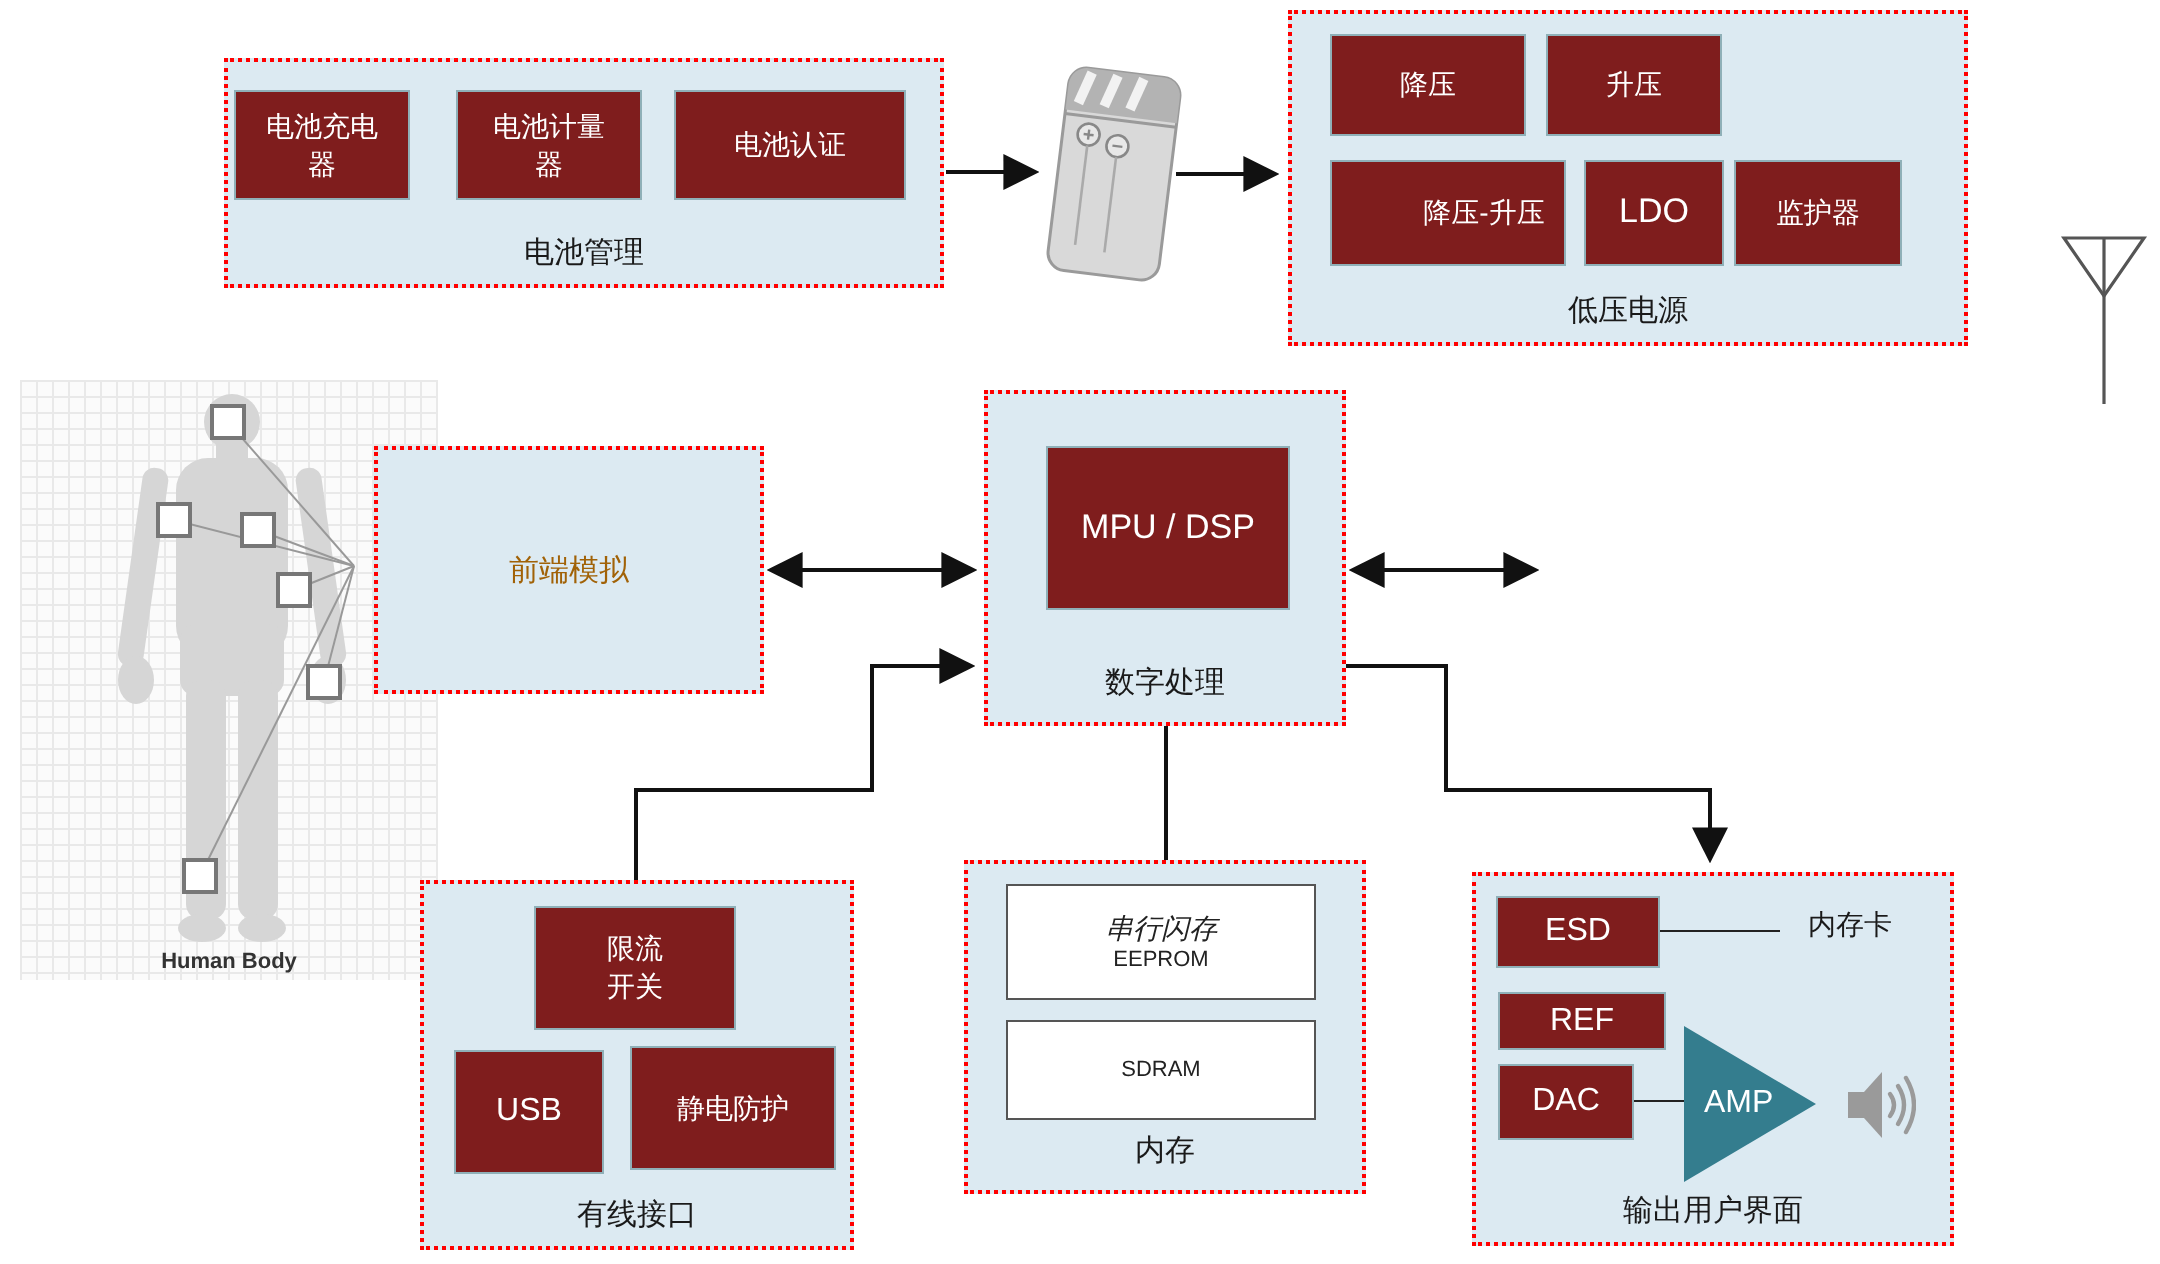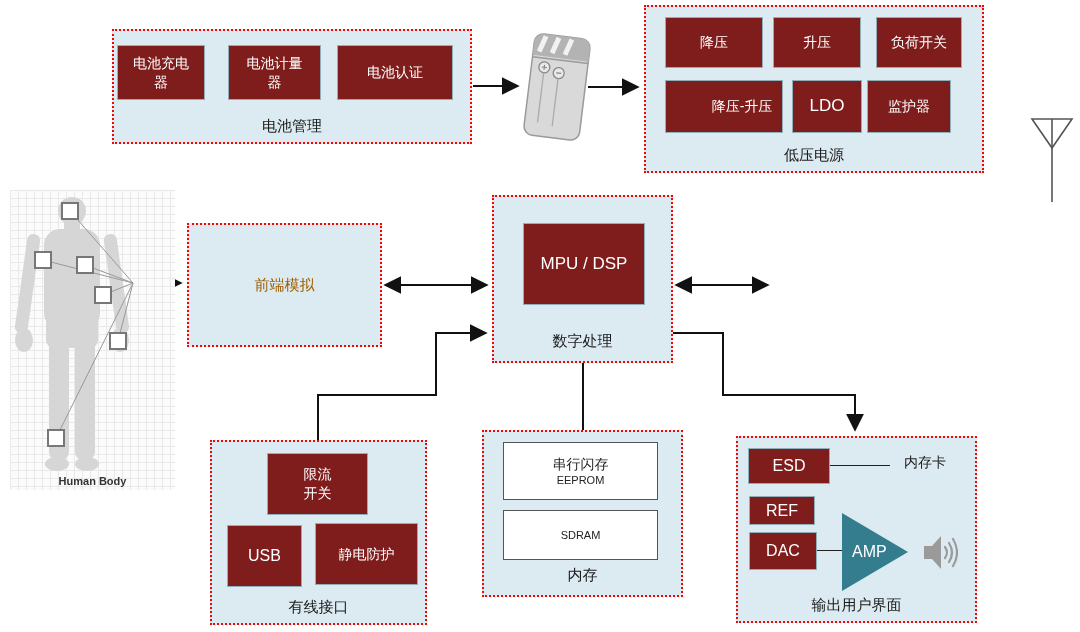--- a/index.html
+++ b/index.html
@@ -9,32 +9,32 @@
   .panel-label{position:absolute;left:0;right:0;bottom:6px;text-align:center;
                font-family:"Liberation Serif", serif;font-size:15px;color:#1a1a1a;margin-top:22px;}
   .chip{position:absolute;background:#7f1d1d;border:1px solid #8fb0b8;color:#ffffff;
         display:flex;align-items:center;justify-content:center;text-align:center;
         font-size:14px;line-height:1.35;white-space:pre-line;box-sizing:border-box;}
   .chip.lat{font-size:16px;}
   .chip.lg{font-size:17px;}
   .memchip{position:absolute;background:#ffffff;border:1.5px solid #555555;color:#222222;
            display:flex;flex-direction:column;align-items:center;justify-content:center;
            text-align:center;box-sizing:border-box;}
-  .memchip .cjk{font-family:"Liberation Serif", serif;font-size:14px;}
+  .memchip .cjk{font-family:"Liberation Serif", serif;font-size:14px;font-style:italic;}
   .memchip .lat{font-size:11px;}
   .center-label{display:flex;align-items:center;justify-content:center;
                 font-family:Liberation Mono, monospace;font-size:15px;color:#a16207;}
   .wire{position:absolute;border-top:1.5px solid #222222;}
   .floating-label{position:absolute;font-family:"Liberation Serif", serif;
                   font-size:14px;color:#1a1a1a;}
   .human{position:absolute;left:10px;top:190px;width:165px;height:300px;
          background-color:#fbfbfb;
          background-image:linear-gradient(#e9e9e9 1px, transparent 1px),
                           linear-gradient(90deg,#e9e9e9 1px, transparent 1px);
-         background-size:8px 8px;}
+         background-size:8px 8px;padding-left:44px;}
   .human-caption{position:absolute;left:0;right:0;bottom:3px;text-align:center;
                  font-size:11px;font-weight:bold;color:#333333;}
   svg{display:block;}
   .overlay{position:absolute;left:0;top:0;pointer-events:none;}
   .amp-text{position:absolute;left:10px;top:0;height:100%;display:flex;align-items:center;
             color:#ffffff;font-size:16px;}
 </style>
 </head>
 <body>
 
@@ -129,21 +129,20 @@
       <path d="M27 40.5 v5 M24.5 43 h5" stroke="#888888" stroke-width="1.2" fill="none"></path>
       <path d="M39.5 47 h5" stroke="#888888" stroke-width="1.2" fill="none"></path>
       <path d="M27 48.5 v50" stroke="#aaaaaa" stroke-width="1.3" fill="none"></path>
       <path d="M42 52.5 v48" stroke="#aaaaaa" stroke-width="1.3" fill="none"></path>
     </g>
   </svg>
 
   <div class="panel" style="left:644px;top:5px;width:340px;height:168px;">
     <div class="chip" style="left:19px;top:10px;width:98px;height:51px;">降压</div>
     <div class="chip" style="left:127px;top:10px;width:88px;height:51px;">升压</div>
-    <div class="chip" style="left:230px;top:10px;width:86px;height:51px;">负荷开关</div>
     <div class="chip" style="left:19px;top:73px;width:118px;height:53px;padding-left:36px;">降压-升压</div>
     <div class="chip lat lg" style="left:146px;top:73px;width:70px;height:53px;">LDO</div>
     <div class="chip" style="left:221px;top:73px;width:84px;height:53px;">监护器</div>
     <div class="panel-label">低压电源</div>
   </div>
 
   <div class="panel center-label" style="left:187px;top:223px;width:195px;height:124px;">
     <span>前端模拟</span>
   </div>
 
@@ -169,21 +168,21 @@
     <div class="memchip" style="left:19px;top:78px;width:155px;height:50px;">
       <span class="lat">SDRAM</span>
     </div>
     <div class="panel-label" style="bottom:10px;">内存</div>
   </div>
 
   <div class="panel" style="left:736px;top:436px;width:241px;height:187px;">
     <div class="chip lat" style="left:10px;top:10px;width:82px;height:36px;">ESD</div>
     <div class="wire" style="left:92px;top:27px;width:60px;"></div>
     <div class="floating-label" style="left:166px;top:16px;">内存卡</div>
-    <div class="chip lat" style="left:11px;top:58px;width:66px;height:29px;">REF</div>
+    <div class="chip lat" style="left:11px;top:58px;width:84px;height:29px;">REF</div>
     <div class="chip lat" style="left:11px;top:94px;width:68px;height:38px;">DAC</div>
     <div class="wire" style="left:79px;top:112px;width:27px;"></div>
     <div style="position:absolute;left:104px;top:75px;width:70px;height:78px;">
       <svg width="70" height="78">
         <polygon points="0,0 66,39 0,78" fill="#347d8e"></polygon>
       </svg>
       <span class="amp-text">AMP</span>
     </div>
     <svg style="position:absolute;left:184px;top:94px;" width="36" height="42">
       <g fill="#9a9a9a">

